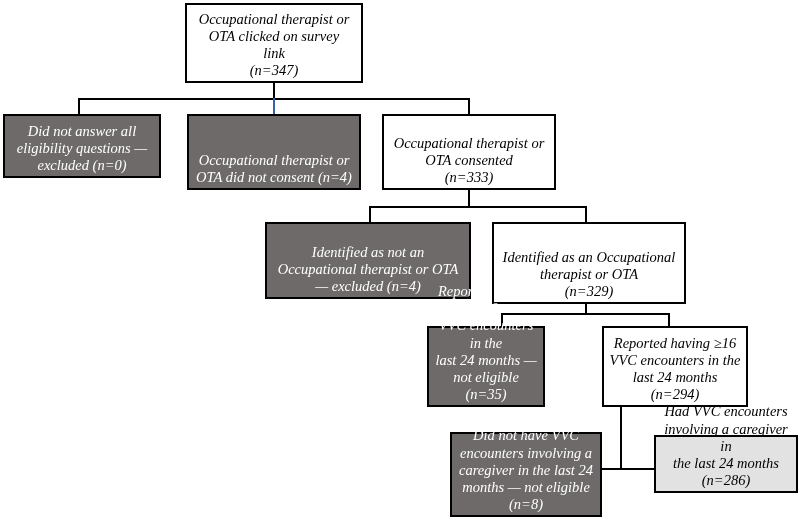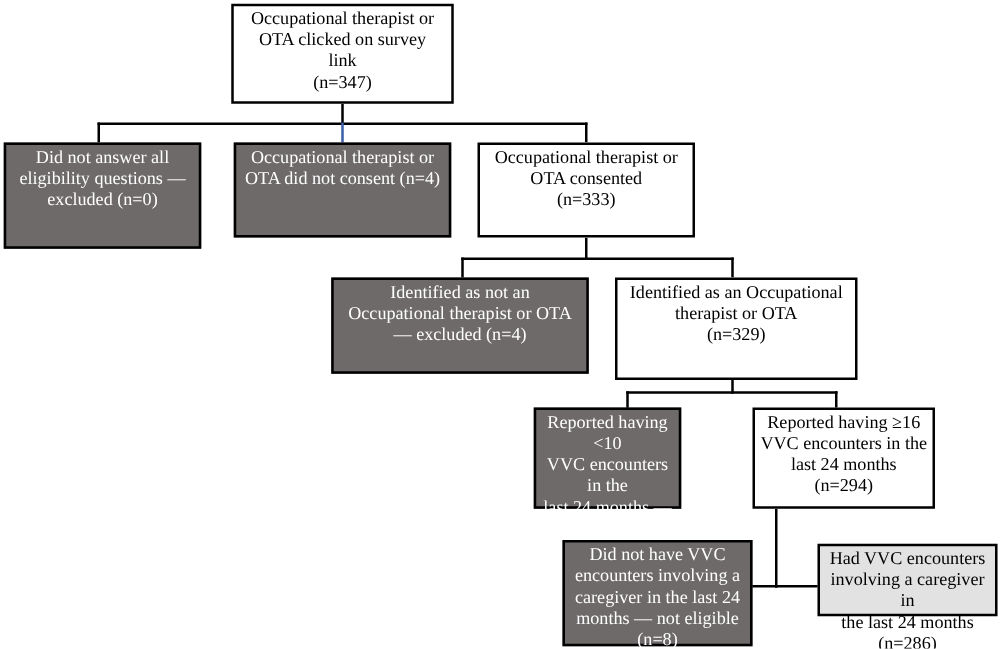--- a/index.html
+++ b/index.html
@@ -12,27 +12,28 @@
     width: 800px;
     height: 519px;
     background: #ffffff;
     font-family: "Liberation Serif", "DejaVu Serif", serif;
     overflow: hidden;
   }
   .node {
     position: absolute;
     box-sizing: border-box;
     display: flex;
-    align-items: flex-start;
+    align-items: flex-end;
     justify-content: center;
     text-align: center;
     line-height: 1.18;
     font-size: 14.5px;
     padding: 2px 4px;
     z-index: 3;
+    font-style: italic;
   }
   .node .label {
     display: block;
     width: 100%;
     white-space: pre-line;
   }
   .node.white {
     background: #ffffff;
     color: #000000;
     border: 2.2px solid #000000;
@@ -87,21 +88,21 @@
   <div class="line horz" style="left:583px; top:468px; width:39px;"></div>
   <div class="line horz" style="left:620px; top:468px; width:35px;"></div>
 
   <div class="node white" style="left:185px; top:3px; width:178px; height:80px;">
     <span class="label">Occupational therapist or
 OTA clicked on survey
 link
 (n=347)</span>
   </div>
 
-  <div class="node dark" style="left:3px; top:114px; width:158px; height:85px;">
+  <div class="node dark" style="left:3px; top:114px; width:158px; height:64px;">
     <span class="label">Did not answer all
 eligibility questions —
 excluded (n=0)</span>
   </div>
 
   <div class="node dark" style="left:187px; top:114px; width:174px; height:76px;">
     <span class="label">Occupational therapist or
 OTA did not consent (n=4)</span>
   </div>
 

